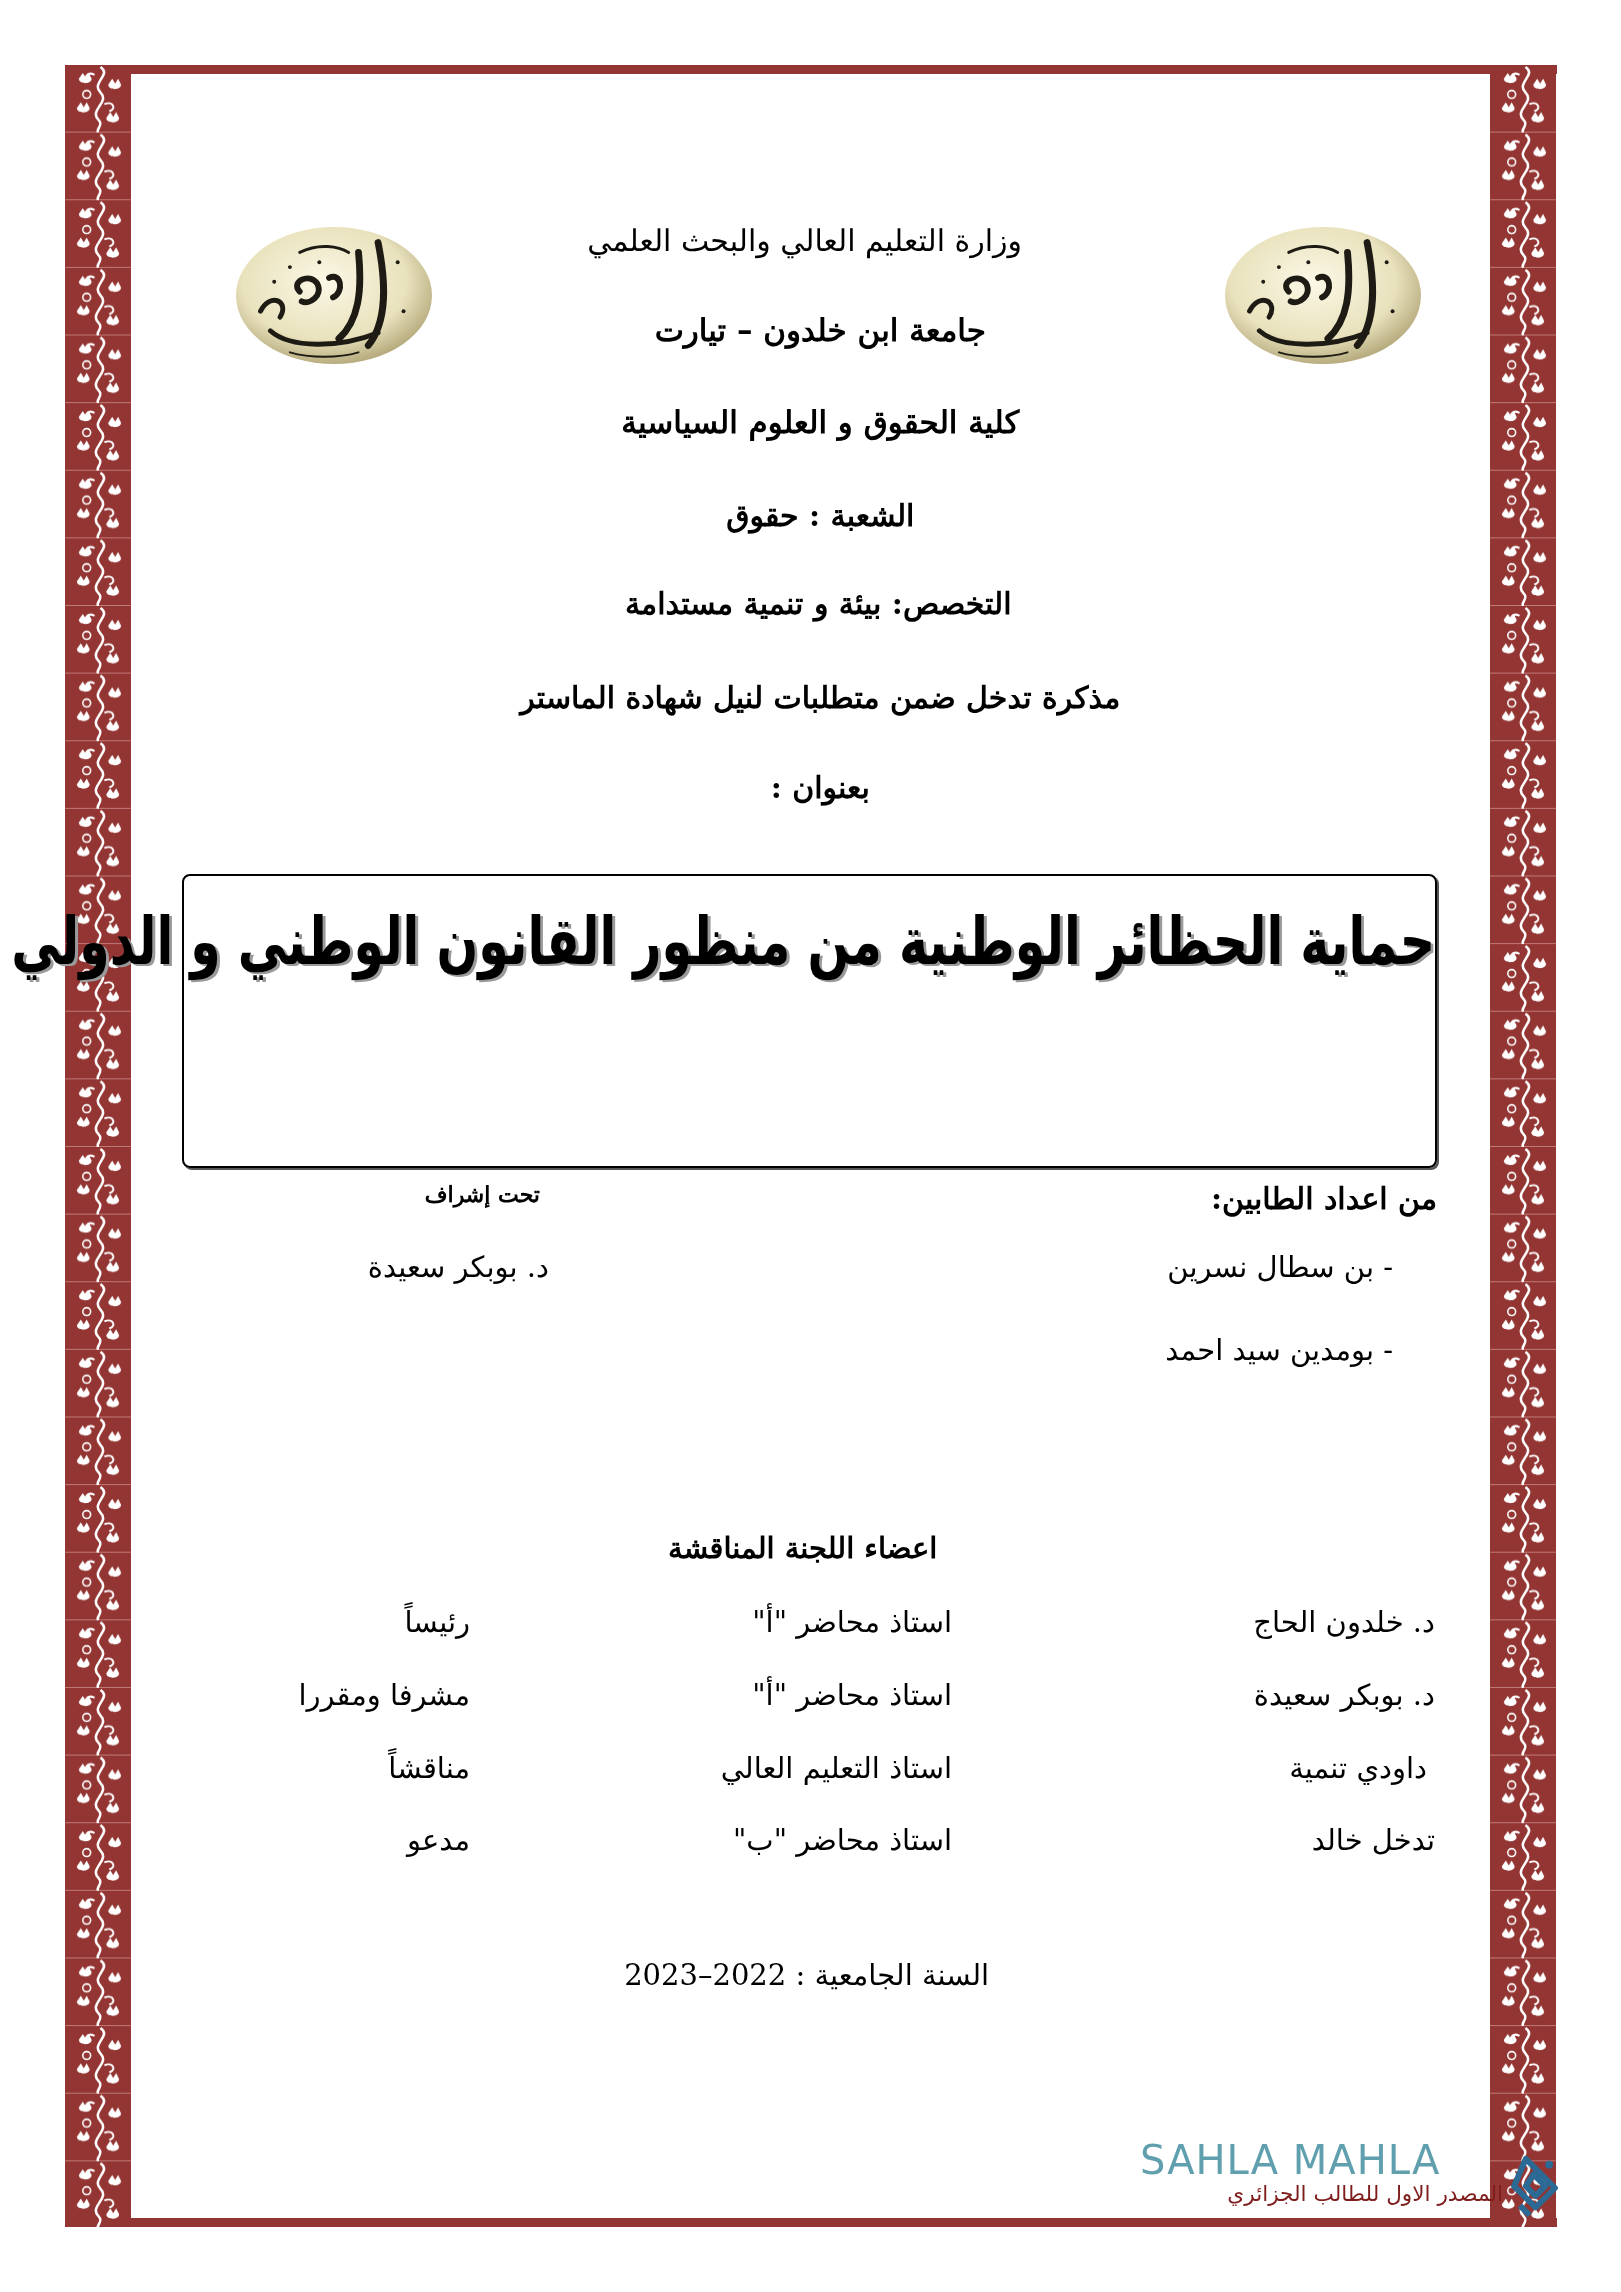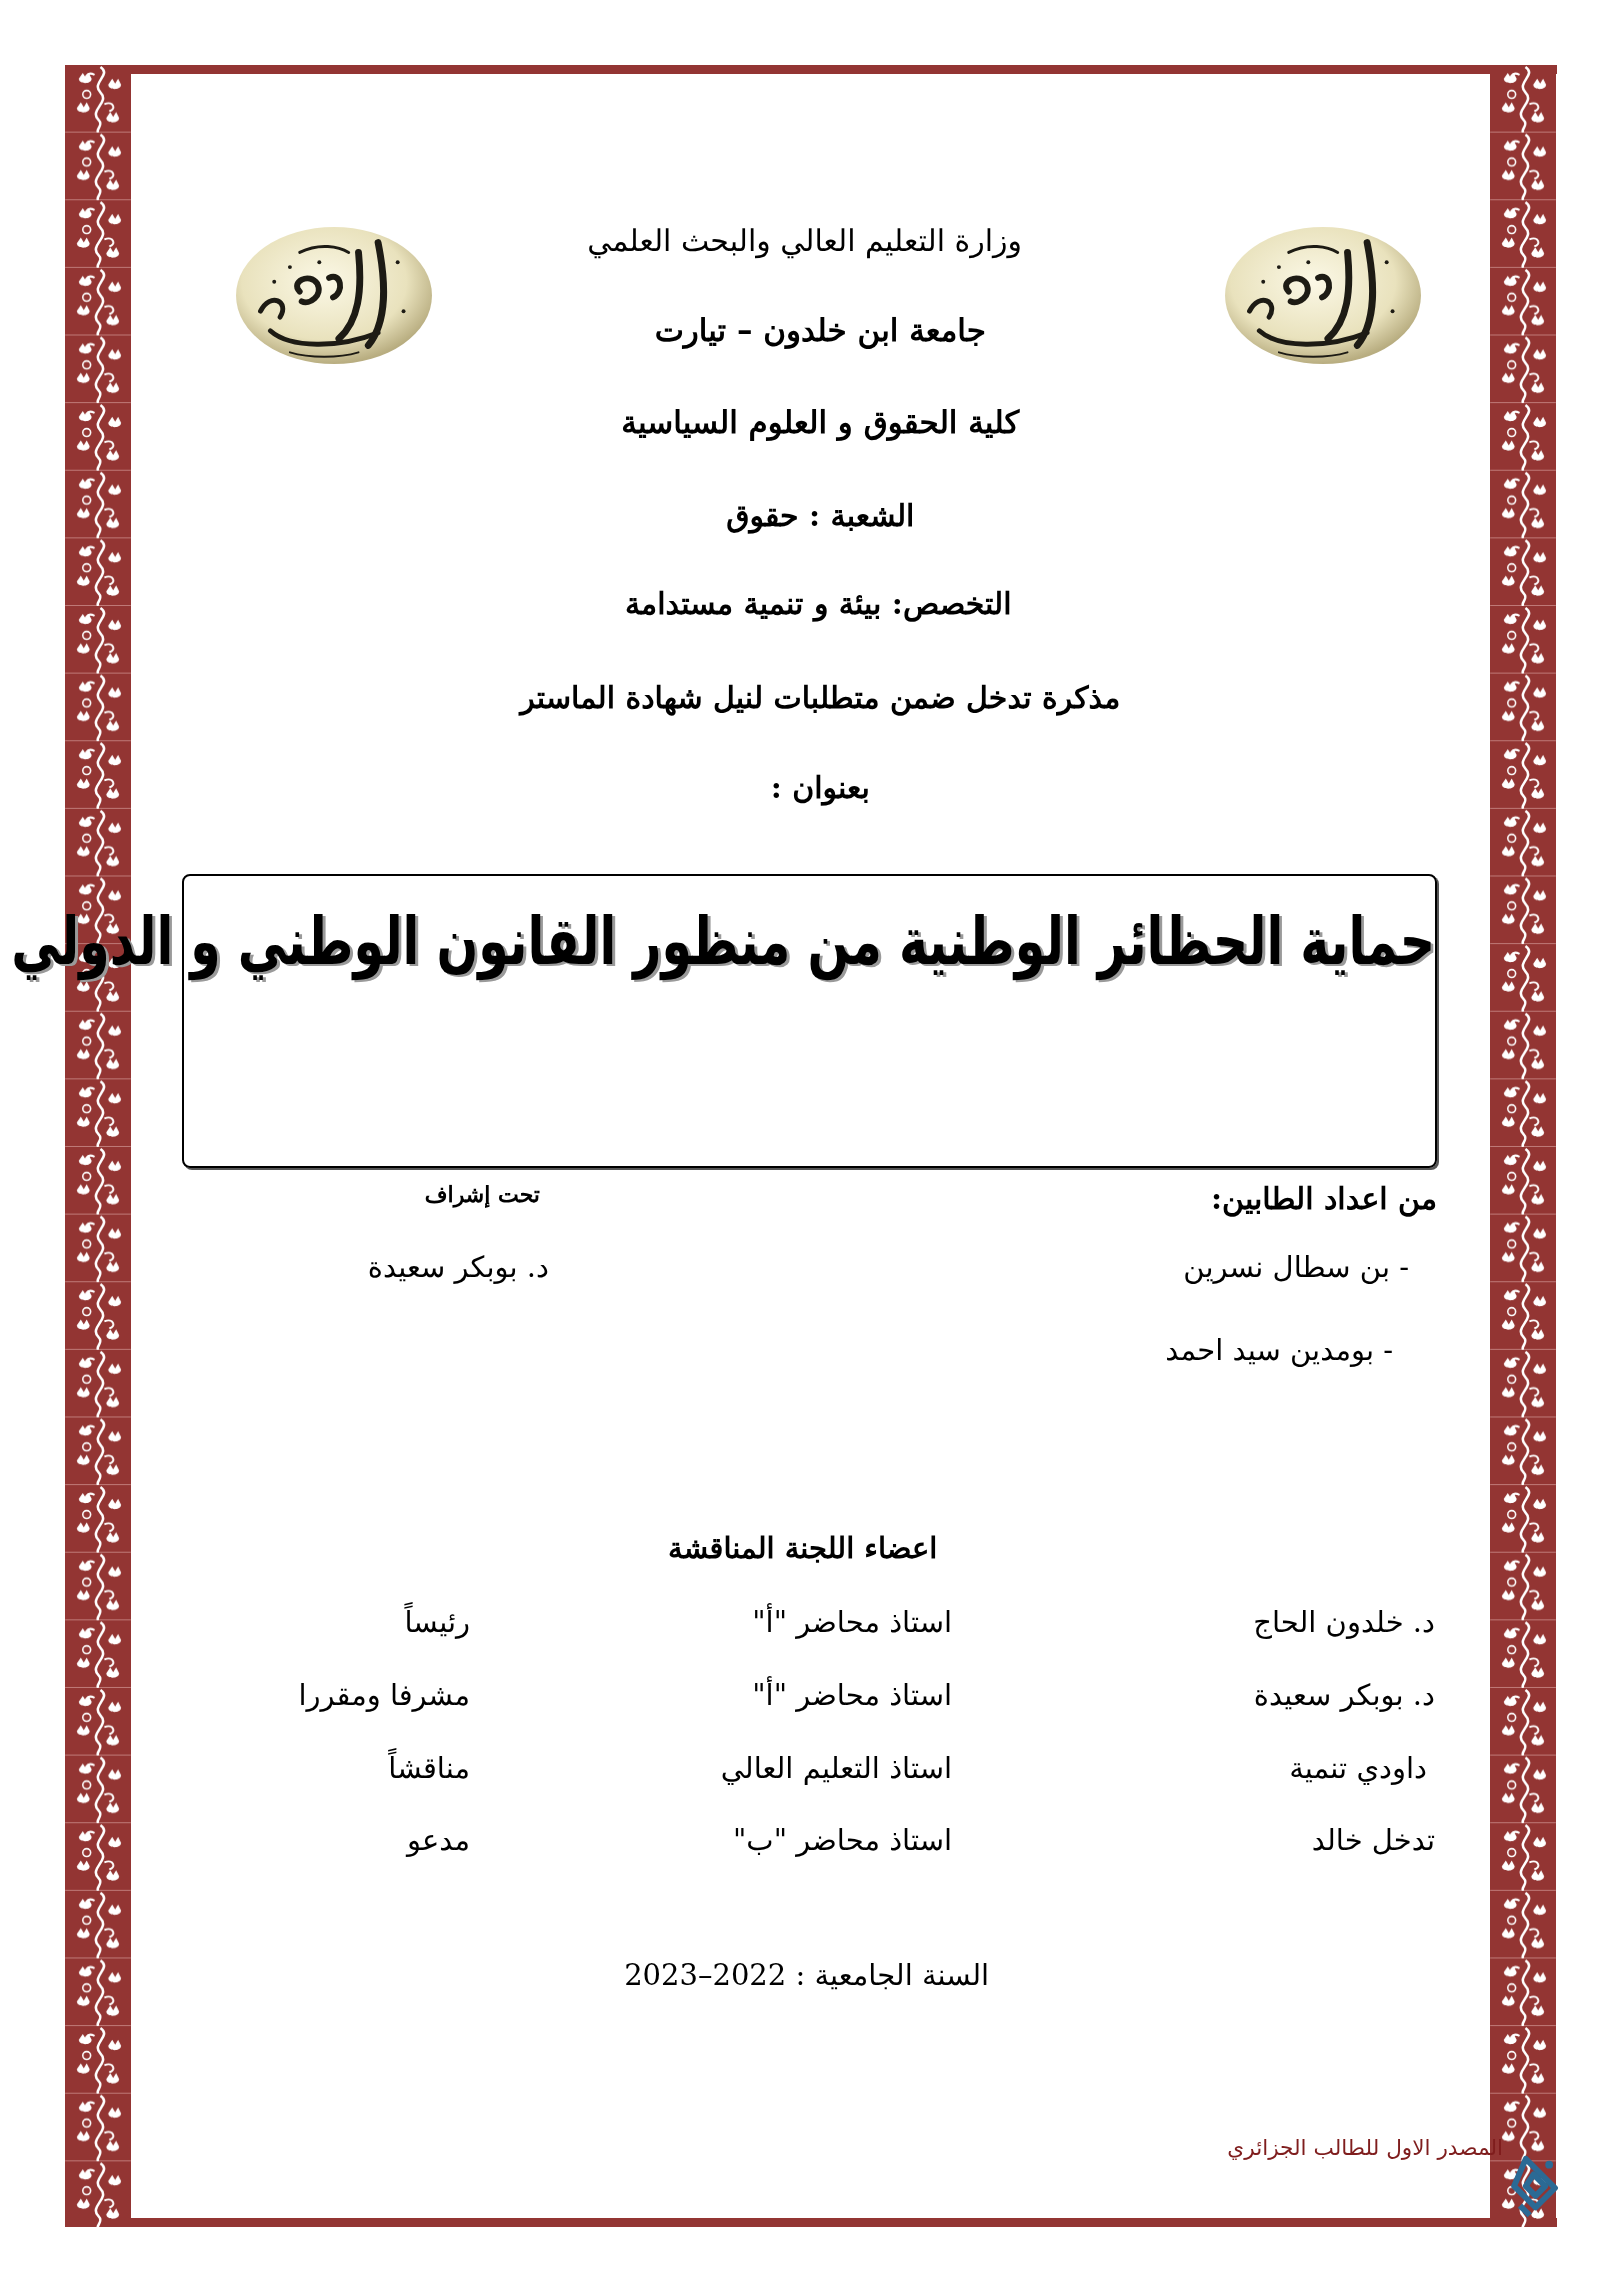--- a/index.html
+++ b/index.html
@@ -36,21 +36,21 @@
                border:2px solid #000; border-radius:8px; box-shadow:2px 2px 0 #555; }
   .title-text { position:absolute; left:0; right:0; top:27.4px; text-align:center; direction:rtl;
                 font-family:"DejaVu Sans", sans-serif; font-weight:bold; font-size:49px; letter-spacing:0;
                 white-space:nowrap; transform:scaleY(1.35); transform-origin:top center;
                 text-shadow:2.9px 2px 0 #9a9a9a; }
 
   
   .abs { position:absolute; direction:rtl; white-space:nowrap; }
   .prepared-label { right:184px; top:1181px; font-size:30px; font-weight:bold; }
   .student { font-size:29px; }
-  .student-1 { right:212px; top:1250px;text-align:center; }
+  .student-1 { right:228px; top:1250px;text-align:center; }
   .student-2 { right:228px; top:1325px;margin-top:8px; }
   .supervision-label { right:1081px; top:1181px; font-size:22px; font-weight:bold; }
   .supervisor-name { right:1072px; top:1250px; font-size:29px; }
 
   
   .committee-title { left:0; width:1621px; text-align:center; top:1531px; font-size:29px; font-weight:bold; left:-7.8px; }
   .cm-row { position:absolute; left:0; width:1621px; height:49px; }
   .cm-name, .cm-rank, .cm-role { position:absolute; direction:rtl; white-space:nowrap; font-size:29px; top:0; }
   .cm-name { right:186px; }
   .cm-rank { right:669px; }
@@ -187,20 +187,21 @@
 </div>
 <div class="cm-row" style="top:1823px;">
   <span class="cm-name">تدخل خالد</span>
   <span class="cm-rank">استاذ محاضر "ب"</span>
   <span class="cm-role">مدعو</span>
 </div>
 
 <div class="abs year">السنة الجامعية : 2022–2023</div>
 
 <div class="wm">
+  <div class="wm-en">SAHLA MAHLA</div>
   <div class="wm-ar">المصدر الاول للطالب الجزائري</div>
 </div>
 <div class="wm-logo">
   <svg viewBox="0 0 62 78" width="61" height="76">
     <g fill="none" stroke="#2b6a95" stroke-width="6" stroke-linejoin="round">
       <path d="M20 8 L50 38 L30 58 L8 36 Z"></path>
       <path d="M28 24 L40 36 L30 46 L20 36 Z"></path>
       <path d="M14 56 L24 66"></path>
     </g>
     <circle cx="44" cy="14" r="4" fill="#2b6a95"></circle>

